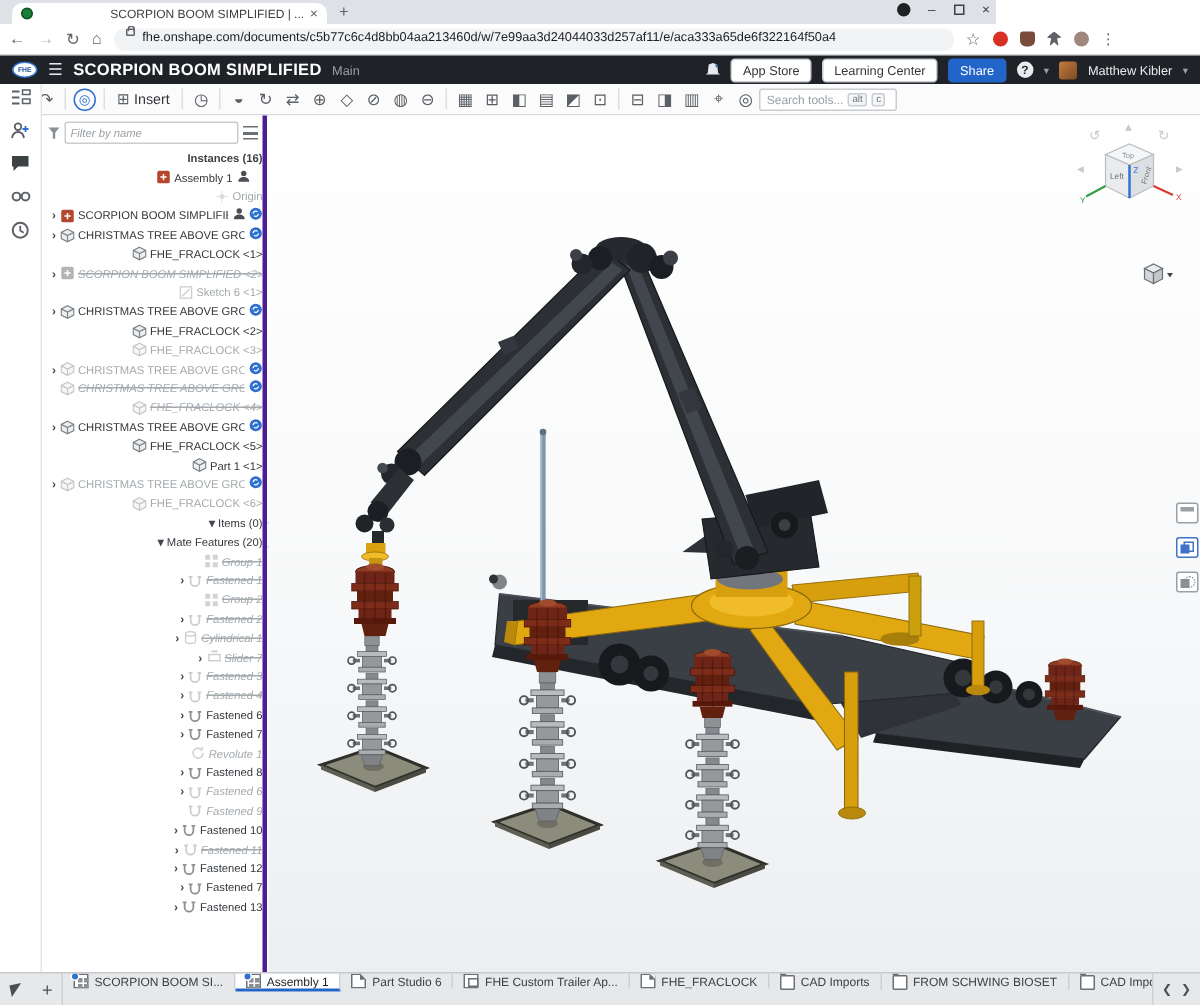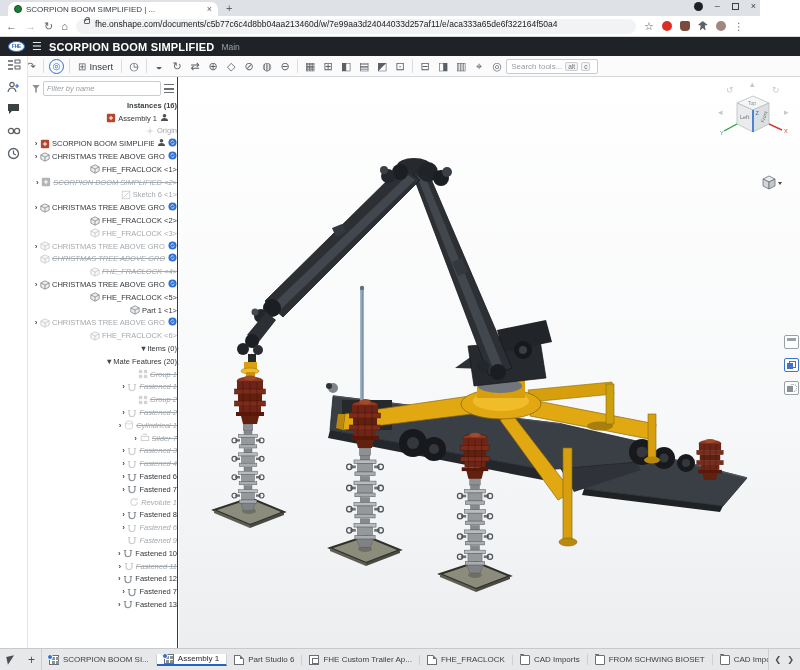--- a/index.html
+++ b/index.html
@@ -1,20 +1,20 @@
 <!DOCTYPE html>
 <html><head>
 <meta charset="utf-8">
 <style>
   * { margin:0; padding:0; box-sizing:border-box; }
   html,body { width:800px; height:670px; overflow:hidden; font-family:"Liberation Sans", sans-serif; background:#fff; }
   #stage { position:relative; width:800px; height:670px; }
 
   
-  #tabstrip { position:absolute; left:0; top:0; width:760px; height:16px; background:#dee1e6; display:flex; align-items:flex-end; }
+  #tabstrip { position:absolute; left:0; top:0; width:664px; height:16px; background:#dee1e6; display:flex; align-items:flex-end;text-align:right; }
   .btab { width:210px; height:14px; background:#fff; border-radius:7px 7px 0 0; margin-left:8px; display:flex; align-items:center; padding:0 6px; gap:4px; }
   .favicon { width:8px; height:8px; border-radius:50%; background:#1a7f37; border:1.5px solid #0d4f22; flex:none; }
   .btab-title { font-size:8px; color:#3c4043; white-space:nowrap; overflow:hidden; flex:1; }
   .btab-x { font-size:9px; color:#5f6368; }
   .newtab { font-size:11px; color:#5f6368; margin-left:8px; padding-bottom:2px; }
   #winctl { position:absolute; right:4px; top:1px; display:flex; gap:12px; align-items:center; font-size:9px; color:#3c4043; }
   #winctl .dot { width:9px; height:9px; background:#202124; border-radius:50%; }
   #winctl .sq { width:7px; height:7px; border:1px solid #3c4043; }
 
   #urlbar { position:absolute; left:0; top:16px; width:800px; height:21px; background:#fff; border-bottom:1px solid #d6d9dc; display:flex; align-items:center; padding:0 6px; gap:8px; }
@@ -56,21 +56,21 @@
   #insert-btn .g { font-size:10px; color:#5a6065; }
   #search-tools { margin-left:auto; margin-right:198px; width:92px; height:15px; border:1px solid #c9ccd0; border-radius:2px; background:#fff; display:flex; align-items:center; padding:0 4px; gap:3px; }
   #search-tools .ph { font-size:8px; color:#9aa0a5; white-space:nowrap; }
   .kbd { font-size:6.5px; color:#6a7075; border:1px solid #c9ccd0; border-radius:2px; padding:0 2px; background:#f4f5f6; }
 
   
   #lstrip { position:absolute; left:0; top:56px; width:28px; height:592px; background:#fff; border-right:1px solid #e3e5e8; display:flex; flex-direction:column; align-items:center; padding-top:3px; gap:10px; }
   #lstrip svg { display:block; }
 
   
-  #lpanel { position:absolute; left:28px; top:77px; width:150px; height:571px; background:#fff; border-right:1px solid #4c1d95; overflow:hidden; }
+  #lpanel { position:absolute; left:28px; top:77px; width:150px; height:571px; background:#fff; border-right:3px solid #4c1d95; overflow:hidden; }
   #filter-row { display:flex; align-items:center; gap:3px; padding:4px 3px 3px 4px; }
   .funnel { width:8px; height:8px; background:#8a9095; clip-path:polygon(0 0,100% 0,60% 50%,60% 100%,40% 100%,40% 50%); flex:none; }
   #filter-input { flex:1; height:15px; border:1px solid #c9ccd0; border-radius:2px; font-size:7.5px; font-style:italic; color:#9aa0a5; padding:0 3px; font-family:"Liberation Sans",sans-serif; }
   #filter-input::placeholder { color:#9aa0a5; }
   .listic { width:10px; height:9px; border-top:1.5px solid #6a7075; border-bottom:1.5px solid #6a7075; position:relative; flex:none; }
   .listic:before { content:""; position:absolute; left:0; top:3px; width:100%; height:1.5px; background:#6a7075; }
 
   #tree { font-size:7.5px; color:#33373b; }
   .trow { height:12.8px; display:flex; align-items:center; white-space:nowrap; padding-left:4px;justify-content:flex-end; }
   .trow .chv { width:8px; flex:none; font-size:8px; color:#44484c; font-weight:bold; text-align:center; }
@@ -158,20 +158,33 @@
     <span class="extic ext-pin"></span>
     <span class="extic ext-avatar"></span>
     <span class="kebab">⋮</span>
   </div>
 
   <div id="osheader">
     <span id="fhelogo">FHE</span>
     <span class="hamb">☰</span>
     <span id="doc-title">SCORPION BOOM SIMPLIFIED</span>
     <span id="doc-ws">Main</span>
+    <div id="hdr-right">
+      <span class="bell">
+          <span class="bellbadge"></span>
+        </span>
+      <span class="hbtn">App Store</span>
+      <span class="hbtn">Learning Center</span>
+      <span class="hbtn share">Share</span>
+      <span class="helpc">?</span>
+      <span class="caret">▾</span>
+      <span class="uavatar"></span>
+      <span id="user-name">Matthew Kibler</span>
+      <span class="caret">▾</span>
+    </div>
   </div>
 
   <div id="toolbar">
     <div id="toolbar-items" style="display:flex;align-items:center;">
         <span class="tb-ic">↶</span>
         <span class="tb-ic">↷</span>
         <span class="tb-sep"></span>
         <span class="tb-ic blue">◎</span>
         <span class="tb-sep"></span>
         <span id="insert-btn">
@@ -863,21 +876,21 @@
       <span class="rdock-ic i2"></span>
       <span class="rdock-ic i3"></span>
     </div>
   </div>
 
   <div id="bottombar">
     <span id="pointer-ic">
         <span class="tri"></span>
       </span>
     <span id="addtab">+</span>
-    <div id="dtabs" style="display:flex; align-items:center; overflow:hidden; flex:1;">
+    <div id="dtabs" style="display:flex; align-items:flex-start; overflow:hidden; flex:1;">
         <span class="dtab">
           <span class="dticon asm">
             <span class="gearbadge"></span>
           </span>
           <span>SCORPION BOOM SI...</span>
         </span>
         <span class="dtab active">
           <span class="dticon asm">
             <span class="gearbadge"></span>
           </span>

